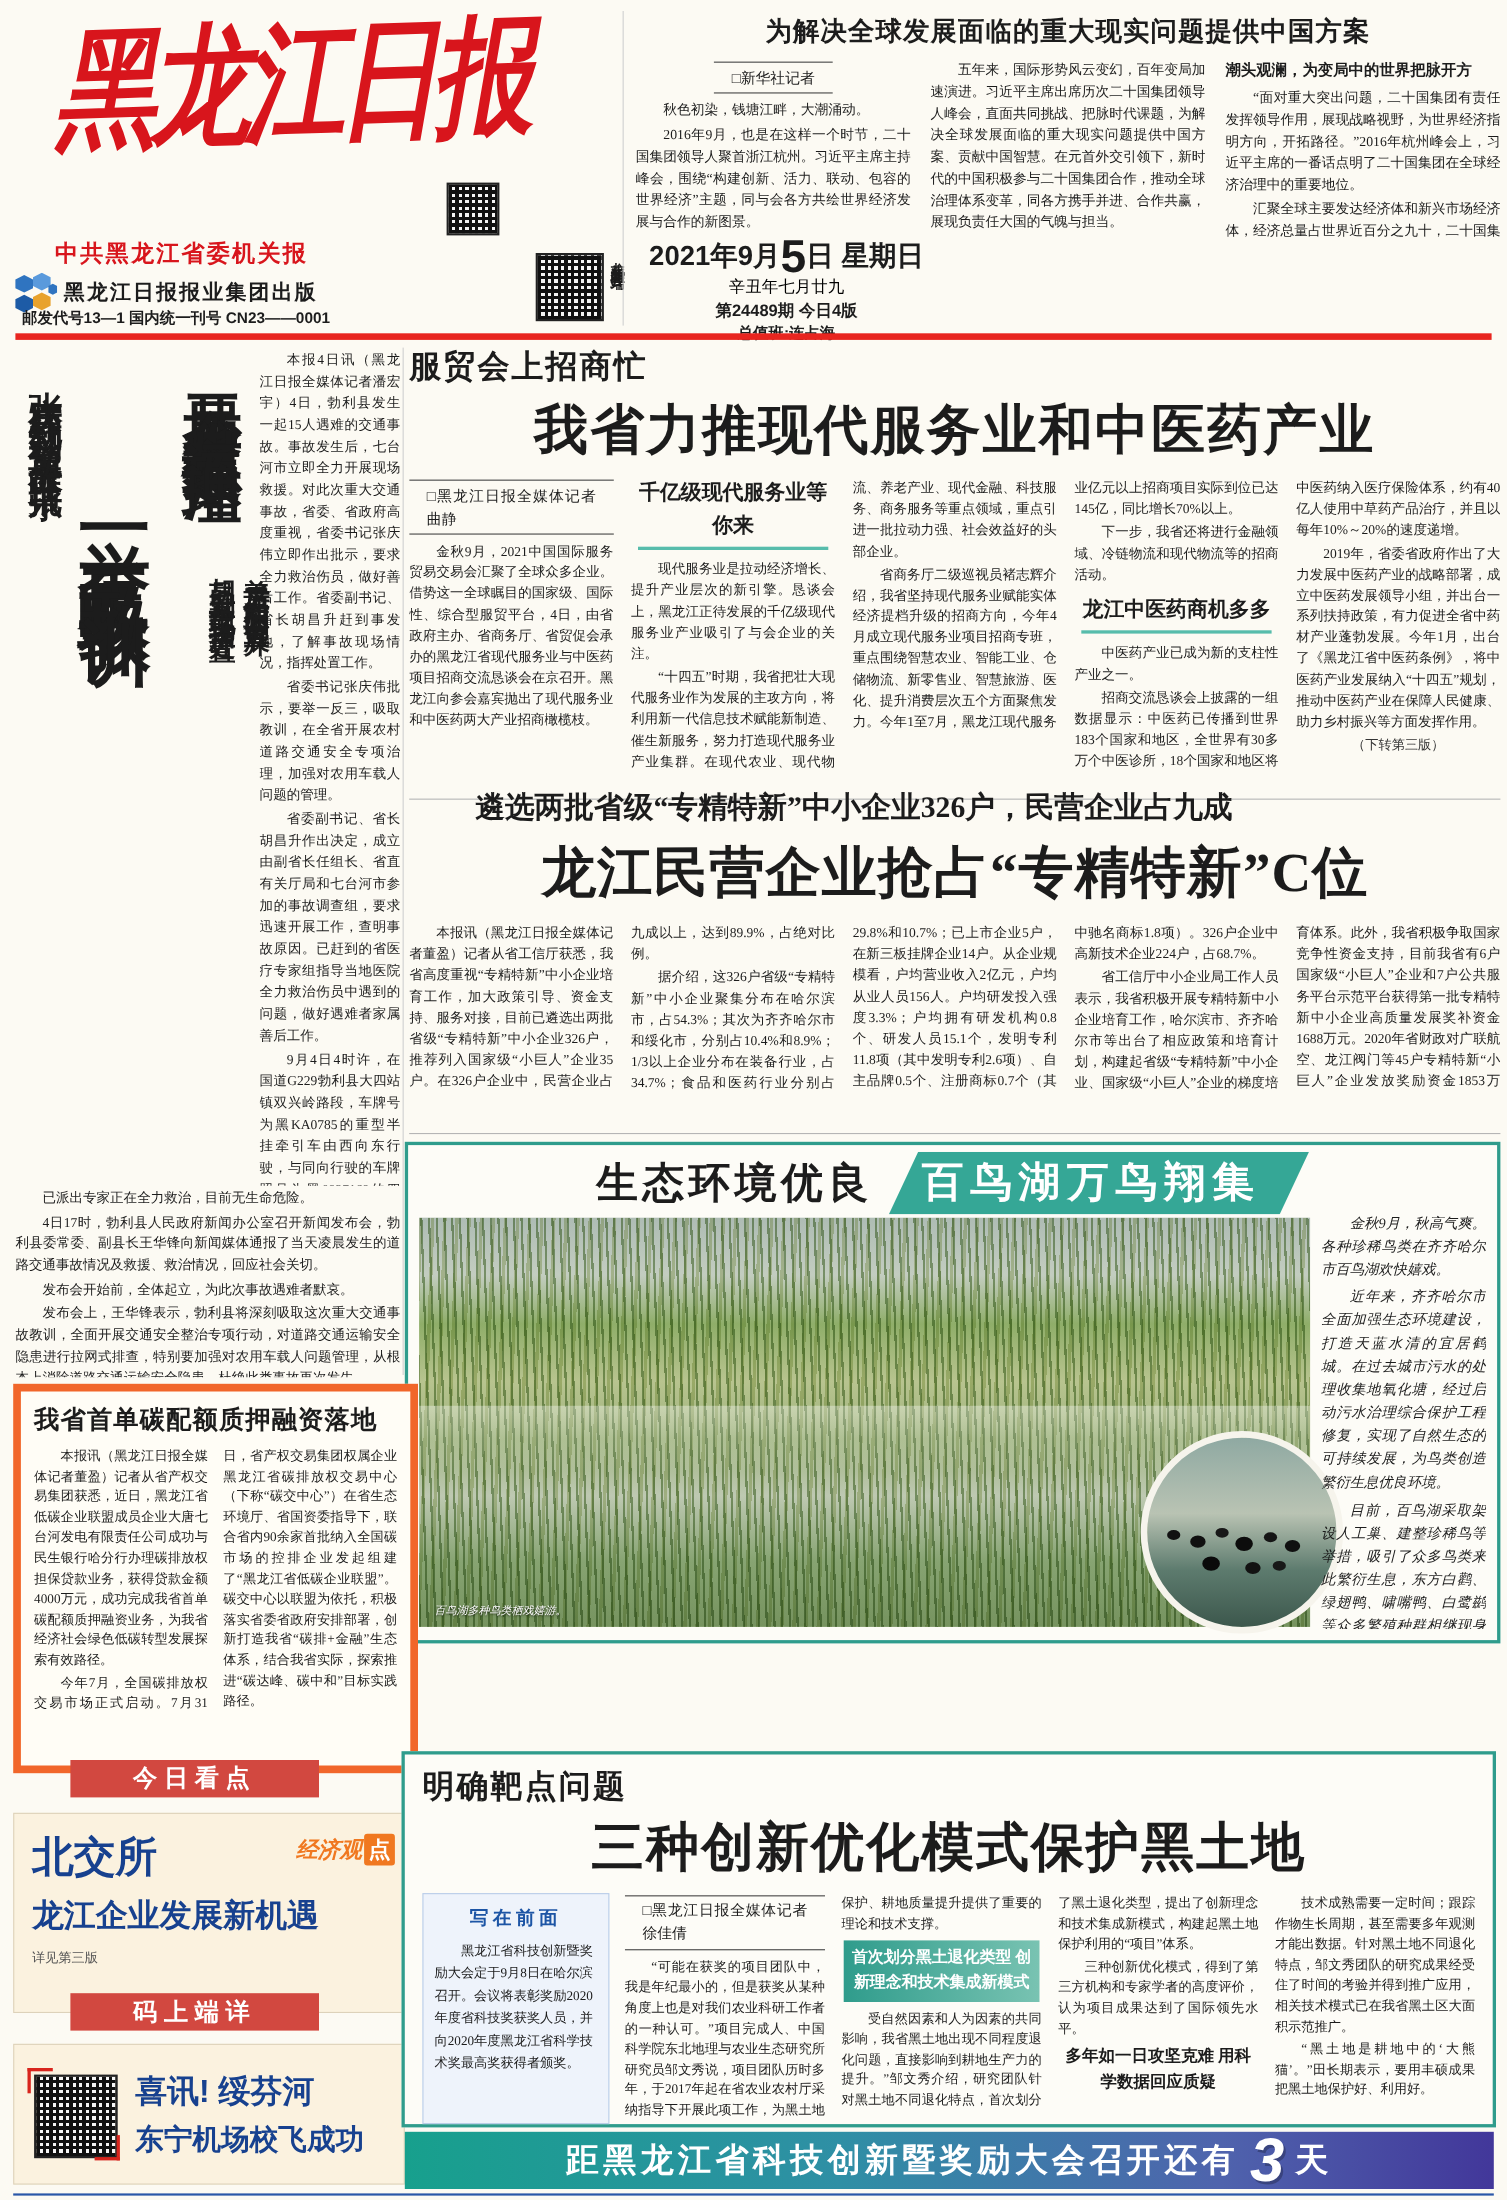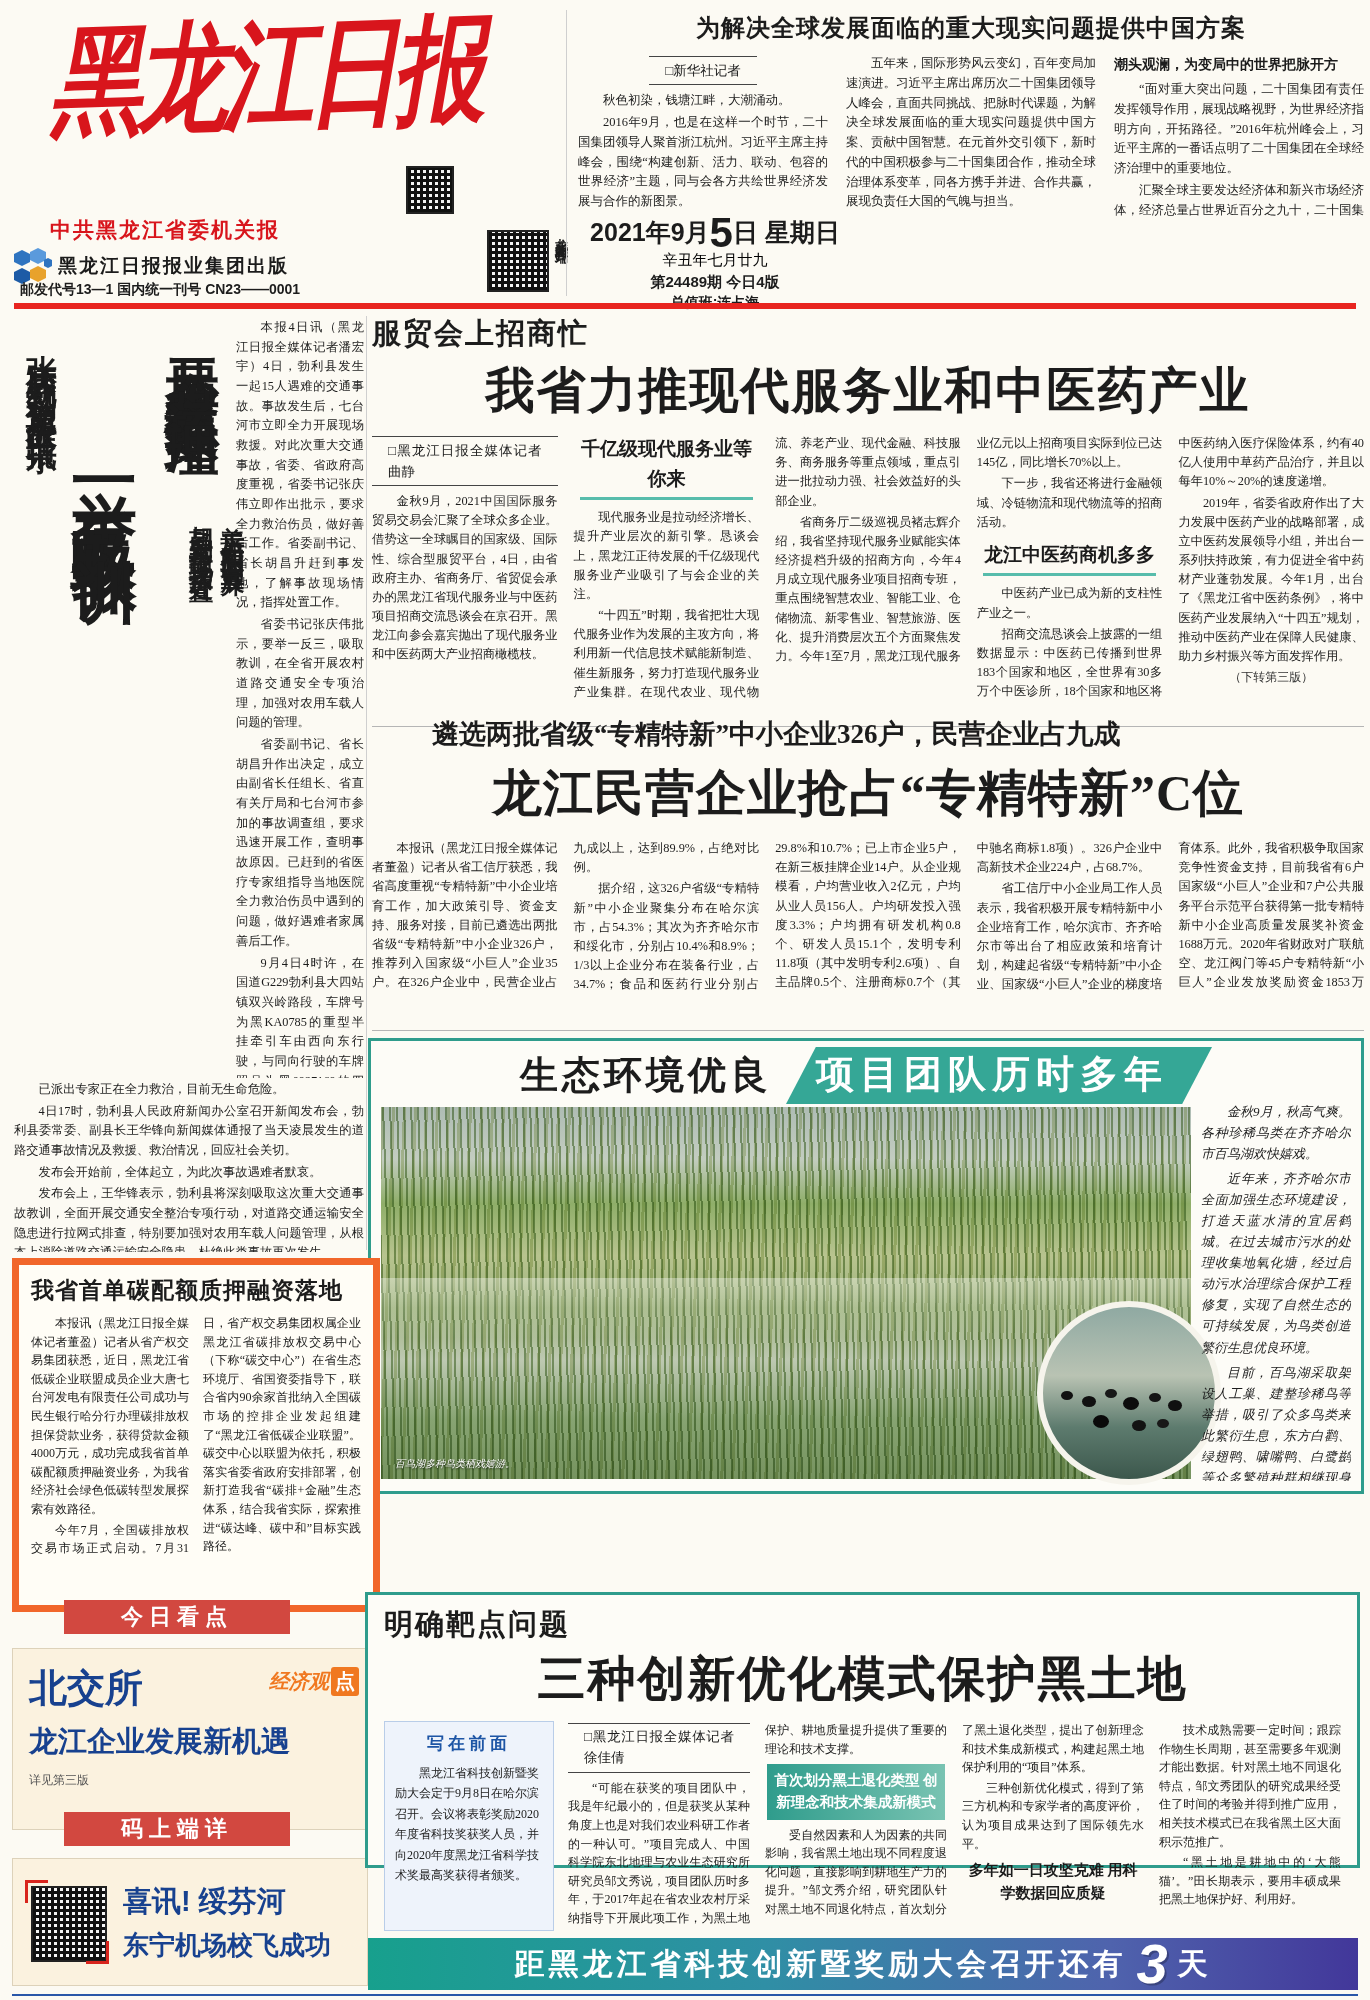--- a/index.html
+++ b/index.html
@@ -124,21 +124,21 @@
               padding:1px 4px;margin-left:2px;border-radius:3px;}
   .seep{font-size:12px;color:#555;margin-top:10px;}
   .rib2{left:12px;top:1812px;width:330px;}
   .box2{left:12px;top:1858px;width:330px;height:106px;padding:10px 12px;display:flex;align-items:center;gap:14px;}
   .qr3wrap{position:relative;width:84px;height:84px;flex:0 0 auto;}
   .qr3{position:absolute;left:6px;top:6px;width:72px;height:72px;}
   .qr3wrap:before,.qr3wrap:after{content:"";position:absolute;width:20px;height:20px;border:3px solid #d8251d;}
   .qr3wrap:before{left:0;top:0;border-right:none;border-bottom:none;}
   .qr3wrap:after{right:0;bottom:0;border-left:none;border-top:none;}
   
-  .soilbox{left:365px;top:1592px;width:995px;height:276px;border:3px solid #2f9c8c;background:#fdfcf7;
+  .soilbox{left:365px;top:1592px;width:995px;height:342px;border:3px solid #2f9c8c;background:#fdfcf7;
            padding:10px 16px;box-sizing:border-box;}
   .soilbox .hl{text-align:center;font-size:48px;font-weight:900;letter-spacing:2px;margin-top:2px;}
   .soilrow{display:flex;gap:14px;margin-top:10px;justify-content:space-between;}
   .preface{flex:0 0 148px;background:#eef3fb;border:1px solid #b9cde8;padding:10px 10px;height:188px;}
   .preface h5{margin:0 0 8px;text-align:center;color:#1d55a5;font-size:17px;letter-spacing:4px;}
   .preface p{margin:0;font-size:12px;line-height:1.7;text-indent:2em;}
   .soilcols{height:208px;columns:4;column-gap:15px;column-fill:auto;flex:1;
             font-size:12px;line-height:1.55;overflow:hidden;}
   .tealbox{background:linear-gradient(90deg,#2f9c8c,#79c3b2);color:#fff;font-weight:bold;
            font-size:14.5px;text-align:center;text-indent:0;padding:6px 4px;margin:6px 2px;line-height:1.5;}
@@ -257,21 +257,21 @@
       <p class="para">本报讯（黑龙江日报全媒体记者董盈）记者从省工信厅获悉，我省高度重视“专精特新”中小企业培育工作，加大政策引导、资金支持、服务对接，目前已遴选出两批省级“专精特新”中小企业326户，推荐列入国家级“小巨人”企业35户。在326户企业中，民营企业占九成以上，达到89.9%，占绝对比例。</p>
       <p class="para">据介绍，这326户省级“专精特新”中小企业聚集分布在哈尔滨市，占54.3%；其次为齐齐哈尔市和绥化市，分别占10.4%和8.9%；1/3以上企业分布在装备行业，占34.7%；食品和医药行业分别占29.8%和10.7%；已上市企业5户，在新三板挂牌企业14户。从企业规模看，户均营业收入2亿元，户均从业人员156人。户均研发投入强度3.3%；户均拥有研发机构0.8个、研发人员15.1个，发明专利11.8项（其中发明专利2.6项）、自主品牌0.5个、注册商标0.7个（其中驰名商标1.8项）。326户企业中高新技术企业224户，占68.7%。</p>
       <p class="para">省工信厅中小企业局工作人员表示，我省积极开展专精特新中小企业培育工作，哈尔滨市、齐齐哈尔市等出台了相应政策和培育计划，构建起省级“专精特新”中小企业、国家级“小巨人”企业的梯度培育体系。此外，我省积极争取国家竞争性资金支持，目前我省有6户国家级“小巨人”企业和7户公共服务平台示范平台获得第一批专精特新中小企业高质量发展奖补资金1688万元。2020年省财政对广联航空、龙江阀门等45户专精特新“小巨人”企业发放奖励资金1853万元。哈尔滨市还对该市10家“小巨人”企业兑现奖励资金1900万元。</p>
 
     </div>
   </div>
   <div class="abs hdiv hdiv2"></div>
 
   <div class="abs ecobox">
     <div class="ecohead">
-      <span class="black">生态环境优良</span><span class="band">项目团队历时多年</span>
+      <span class="black">生态环境优良</span><span class="band">百鸟湖万鸟翔集</span>
     </div>
     <div class="photo">
       <div class="reeds"></div>
       <div class="shine"></div>
       <div class="caption">百鸟湖多种鸟类栖戏嬉游。</div>
     </div>
     <div class="inset">
       <div class="birds"></div>
     </div>
     <div class="ecoside jt">

